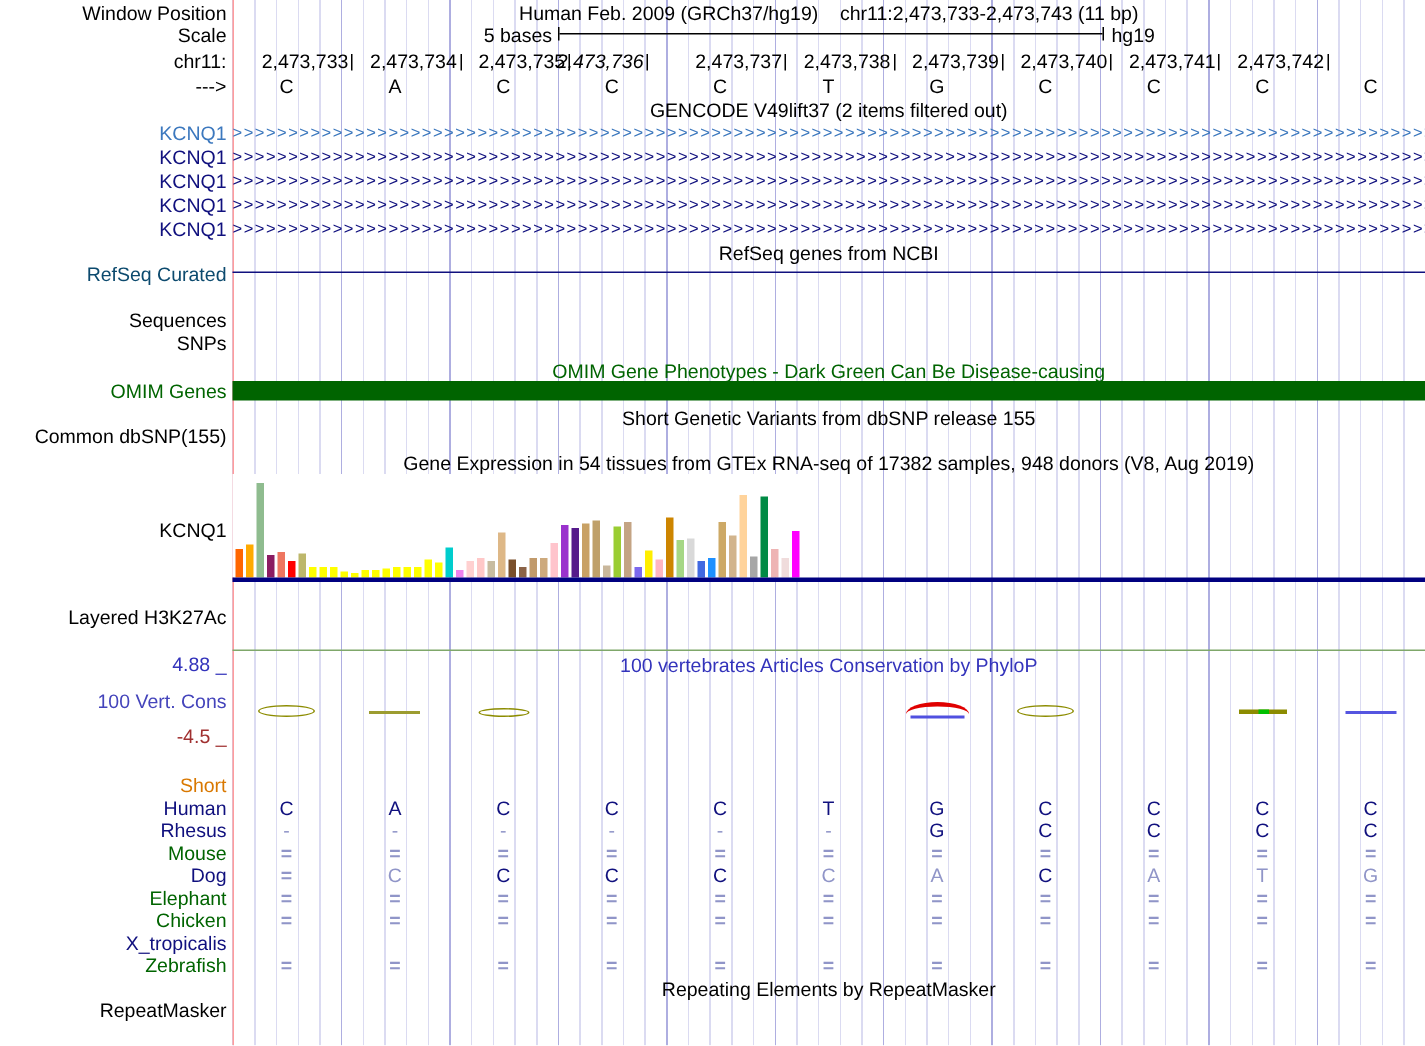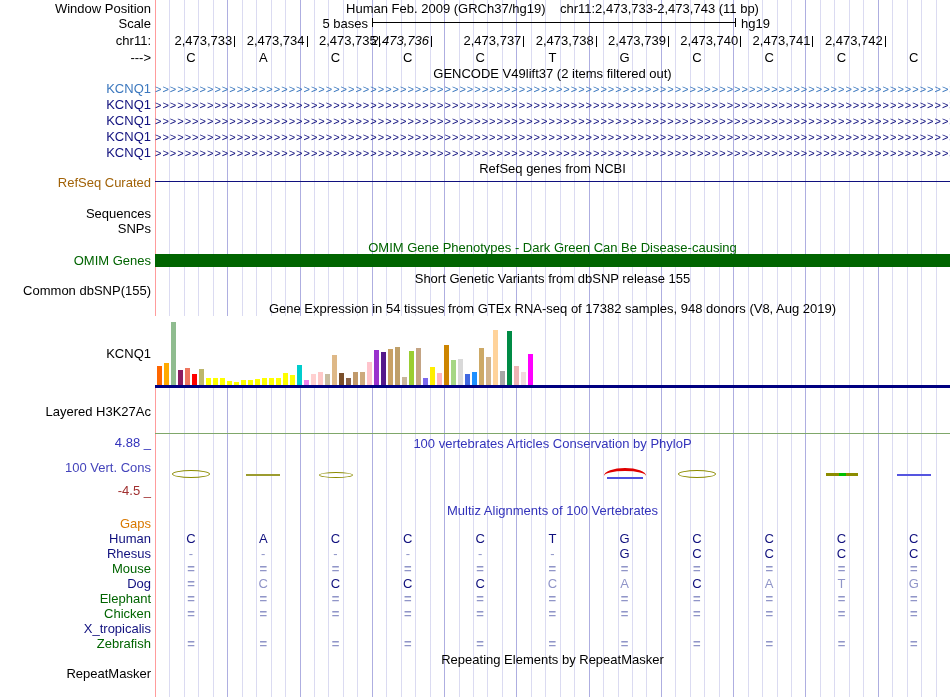--- a/index.html
+++ b/index.html
@@ -4,21 +4,21 @@
 <style>
   html,body{margin:0;padding:0;background:#fff;}
   #browser{position:relative;width:950px;height:697px;background:#fff;overflow:hidden;
     font-family:"Liberation Sans",sans-serif;font-size:13px;color:#000;}
   .gridlines{position:absolute;left:155px;top:0;width:795px;height:697px;
     background-image:
       repeating-linear-gradient(to right, rgba(150,150,215,.65) 0 1px, transparent 1px 72.27px),
       repeating-linear-gradient(to right, rgba(175,175,225,.45) 0 1px, transparent 1px 14.4545px);}
   .pink-line{position:absolute;left:155px;top:0;width:1px;height:697px;background:#ff9c9c;}
   .lbl{position:absolute;left:0;width:151px;text-align:right;white-space:nowrap;height:15px;line-height:15px;}
-  .title{position:absolute;left:155px;width:795px;text-align:center;white-space:nowrap;height:15px;line-height:15px;} .linkblue{color:#a16207;}
+  .title{position:absolute;left:155px;width:795px;text-align:center;white-space:nowrap;height:15px;line-height:15px;} .linkblue{color:#0c4a6e;}
   .green{color:#006400;} .consblue{color:#3333BB;}
   .red{color:#A03030;}
   .coord{position:absolute;width:96px;text-align:right;top:0;height:14px;line-height:14px;}
   .coord .tick{display:inline-block;width:1px;height:11px;background:#000;margin-left:2px;vertical-align:middle;}
   .seq-cell,.mz-cell{position:absolute;width:72px;text-align:center;height:15px;line-height:15px;}
   .gene-row{position:absolute;left:155px;width:795px;height:14px;line-height:14px;overflow:hidden;
     font-size:11px;letter-spacing:1px;white-space:nowrap;}
   .hline{position:absolute;left:155px;width:795px;}
   .mz-row{position:absolute;left:155px;width:795px;height:15px;}
   .mz-muted{color:#9095C8;}
@@ -183,23 +183,22 @@
         <div style="width: 100%; height: 8px; border-top: 3px solid rgb(224, 0, 0); border-radius: 50% 50% 0px 0px / 100% 100% 0px 0px; box-sizing: border-box;"></div>
         <div style="position: absolute; left: 3px; bottom: 1px; width: 36px; height: 2px; background: rgb(80, 80, 224);"></div>
       </div>
       <div class="cons-mark ellipse" style="left: 678.045px; top: 470px; width: 36px; height: 6px; border-color: rgb(140, 140, 0);"></div>
       <div class="cons-mark" style="left: 825.591px; top: 473px; width: 32px; height: 3px; background: rgb(140, 140, 0);">
         <div style="position: absolute; left: 13px; top: 0px; width: 7px; height: 3px; background: rgb(0, 192, 0);"></div>
       </div>
       <div class="cons-mark" style="left: 896.864px; top: 474px; width: 34px; height: 2px; background: rgb(85, 85, 224);"></div>
     </div>
 
-  <div class="title consblue" style="top:503px">Multiz Alignments of 100 Vertebrates</div>
   <div id="multiz-rows">
-      <div class="lbl" style="top: 516px; color: rgb(217, 120, 0);">Gaps</div>
+      <div class="lbl" style="top: 516px; color: rgb(217, 120, 0);">Short</div>
       <div class="mz-row" style="top: 516px;"></div>
       <div class="lbl" style="top: 531px; color: rgb(16, 16, 126);">Human</div>
       <div class="mz-row" style="top: 531px;">
         <span class="mz-cell mz-letter" style="left: 0px;">C</span>
         <span class="mz-cell mz-letter" style="left: 72.2727px;">A</span>
         <span class="mz-cell mz-letter" style="left: 144.545px;">C</span>
         <span class="mz-cell mz-letter" style="left: 216.818px;">C</span>
         <span class="mz-cell mz-letter" style="left: 289.091px;">C</span>
         <span class="mz-cell mz-letter" style="left: 361.364px;">T</span>
         <span class="mz-cell mz-letter" style="left: 433.636px;">G</span>

